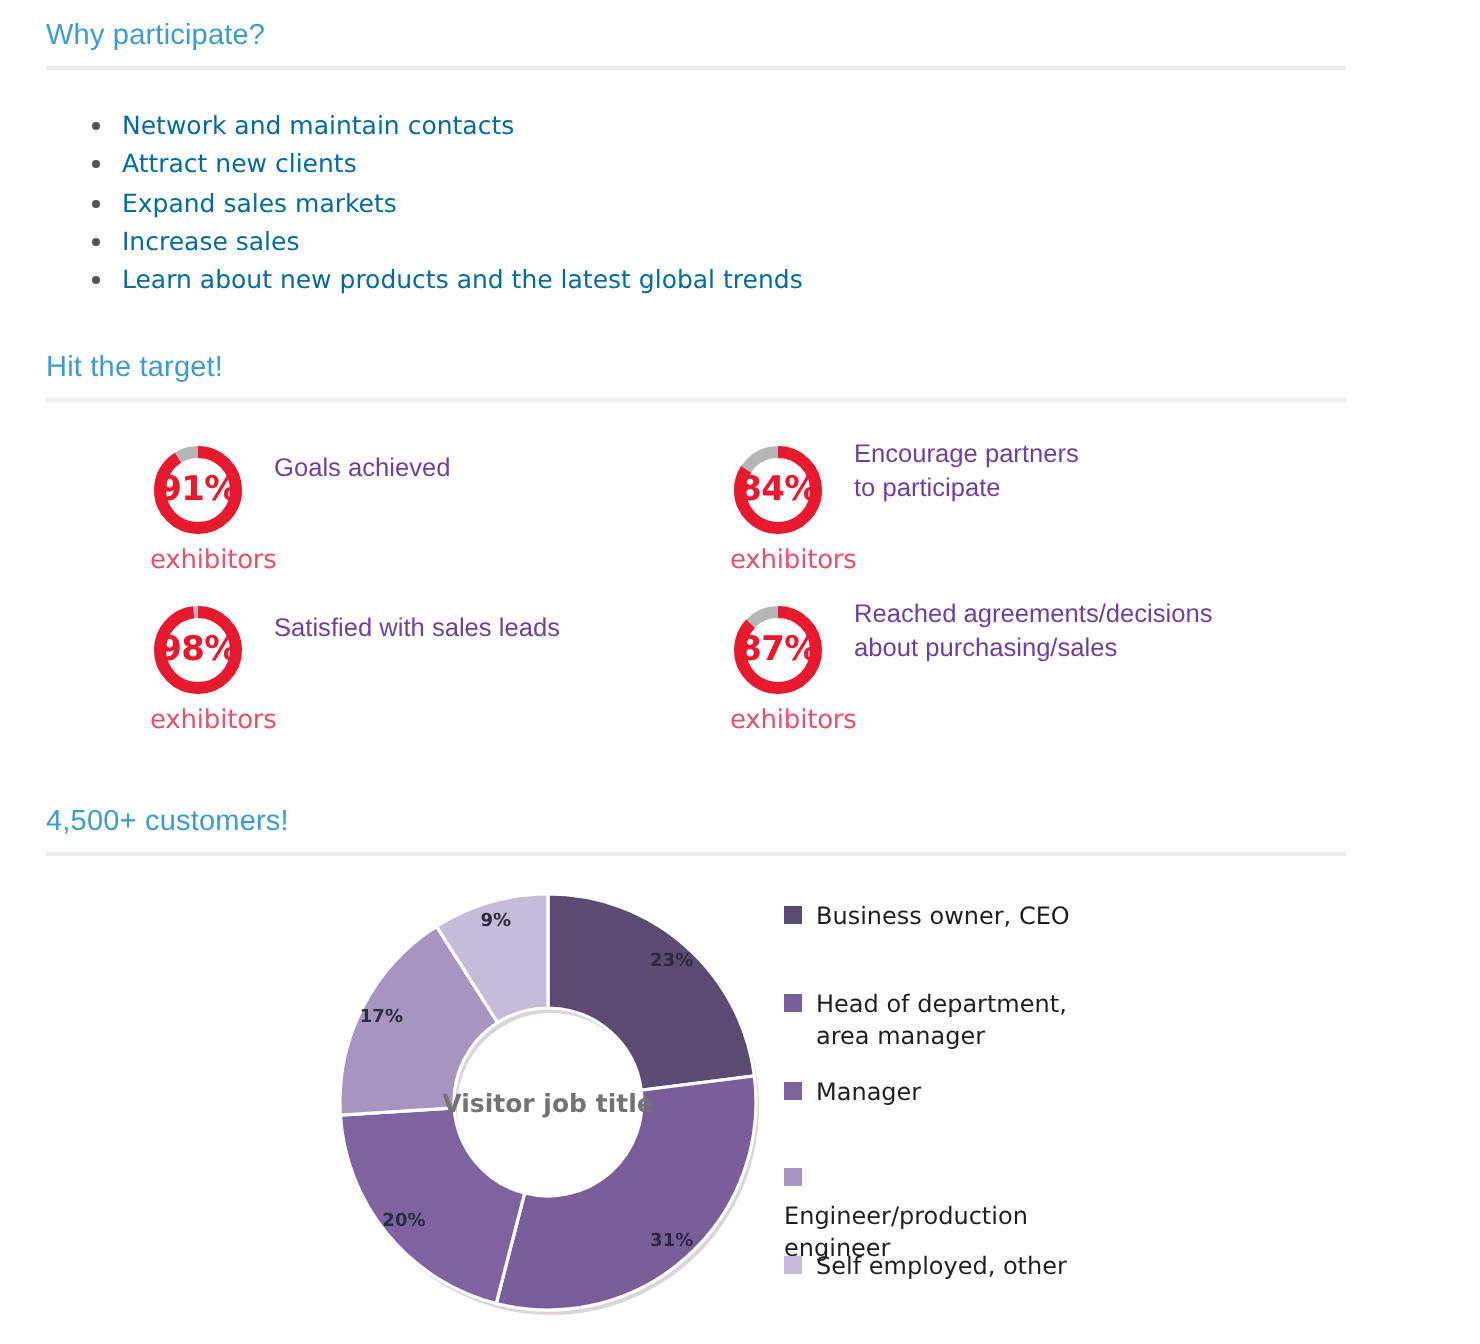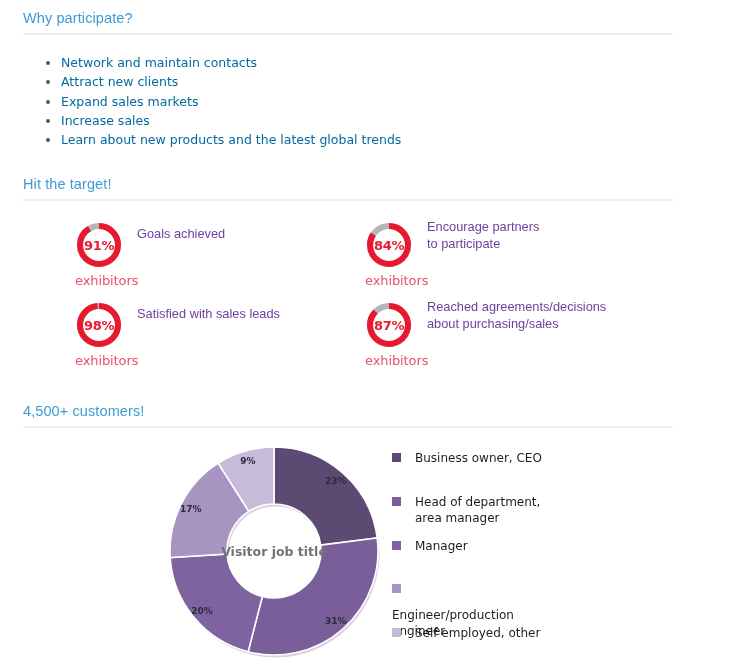--- a/index.html
+++ b/index.html
@@ -90,21 +90,21 @@
   }
   .gauge svg { display: block; }
   .gauge-pct {
     position: absolute;
     left: 0; top: 0;
     width: 48px;
     height: 48px;
     display: flex;
     align-items: center;
     justify-content: center;
-    font-size: 13px;
+    font-size: 17px;
     font-weight: bold;
     color: #e8192c;
     font-family: "DejaVu Sans", sans-serif;
     letter-spacing: -0.3px;
   }
   .gauge-sub {
     position: absolute;
     left: 0;
     top: 52px;
     width: 48px;
@@ -162,21 +162,21 @@
   .legend {
     position: absolute;
     left: 384px;
     top: 450px;
     width: 240px;
   }
   .legend-item {
     position: absolute;
     display: flex;
     align-items: flex-start;
-    gap: 14px;
+    gap: 7px;
   }
   .legend-swatch {
     width: 9px;
     height: 9px;
     flex: 0 0 9px;
     margin-top: 3px;
   }
   .legend-text {
     font-size: 12px;
     line-height: 16px;

